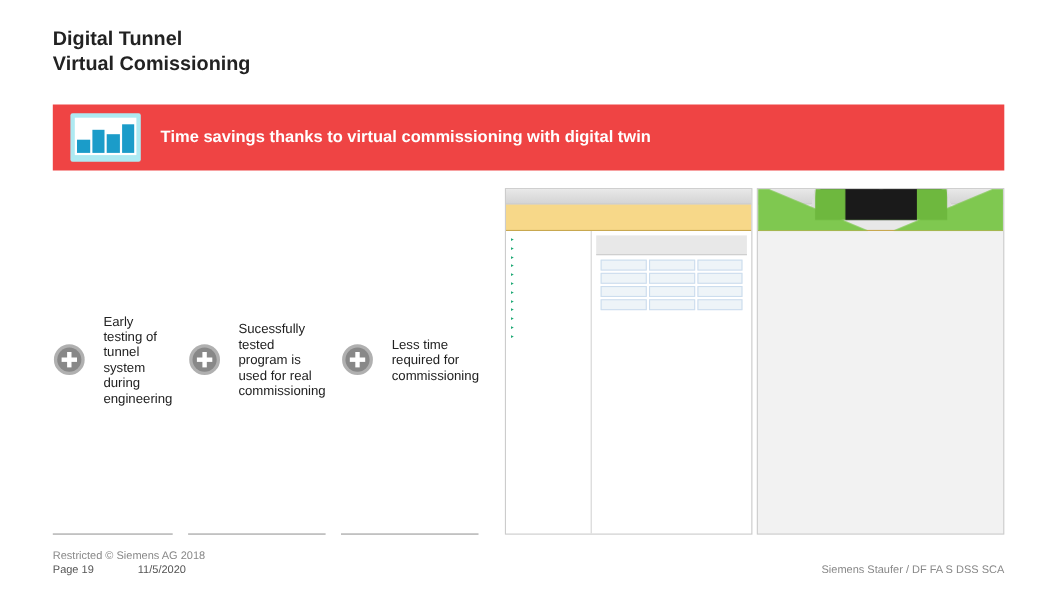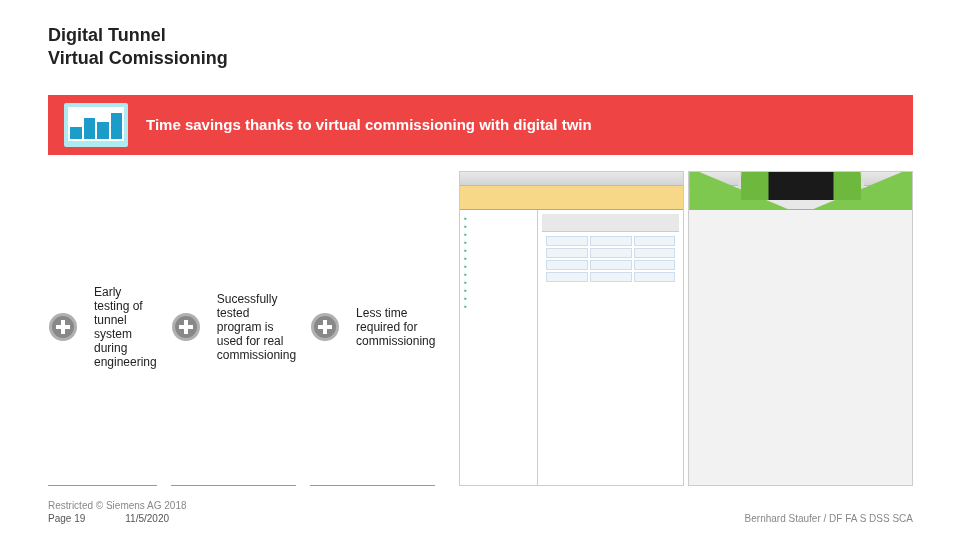--- a/index.html
+++ b/index.html
@@ -347,16 +347,16 @@
   </div>
 
   <div class="footer">
     <div class="footer-left">
       <div>Restricted © Siemens AG 2018</div>
       <div class="footer-row">
         <span>Page 19</span>
         <span>11/5/2020</span>
       </div>
     </div>
-    <div>Bernhard Staufer / DF FA S DSS SCA</div>
+    <div>Siemens Staufer / DF FA S DSS SCA</div>
   </div>
 
 </div>
 
 </body></html>

